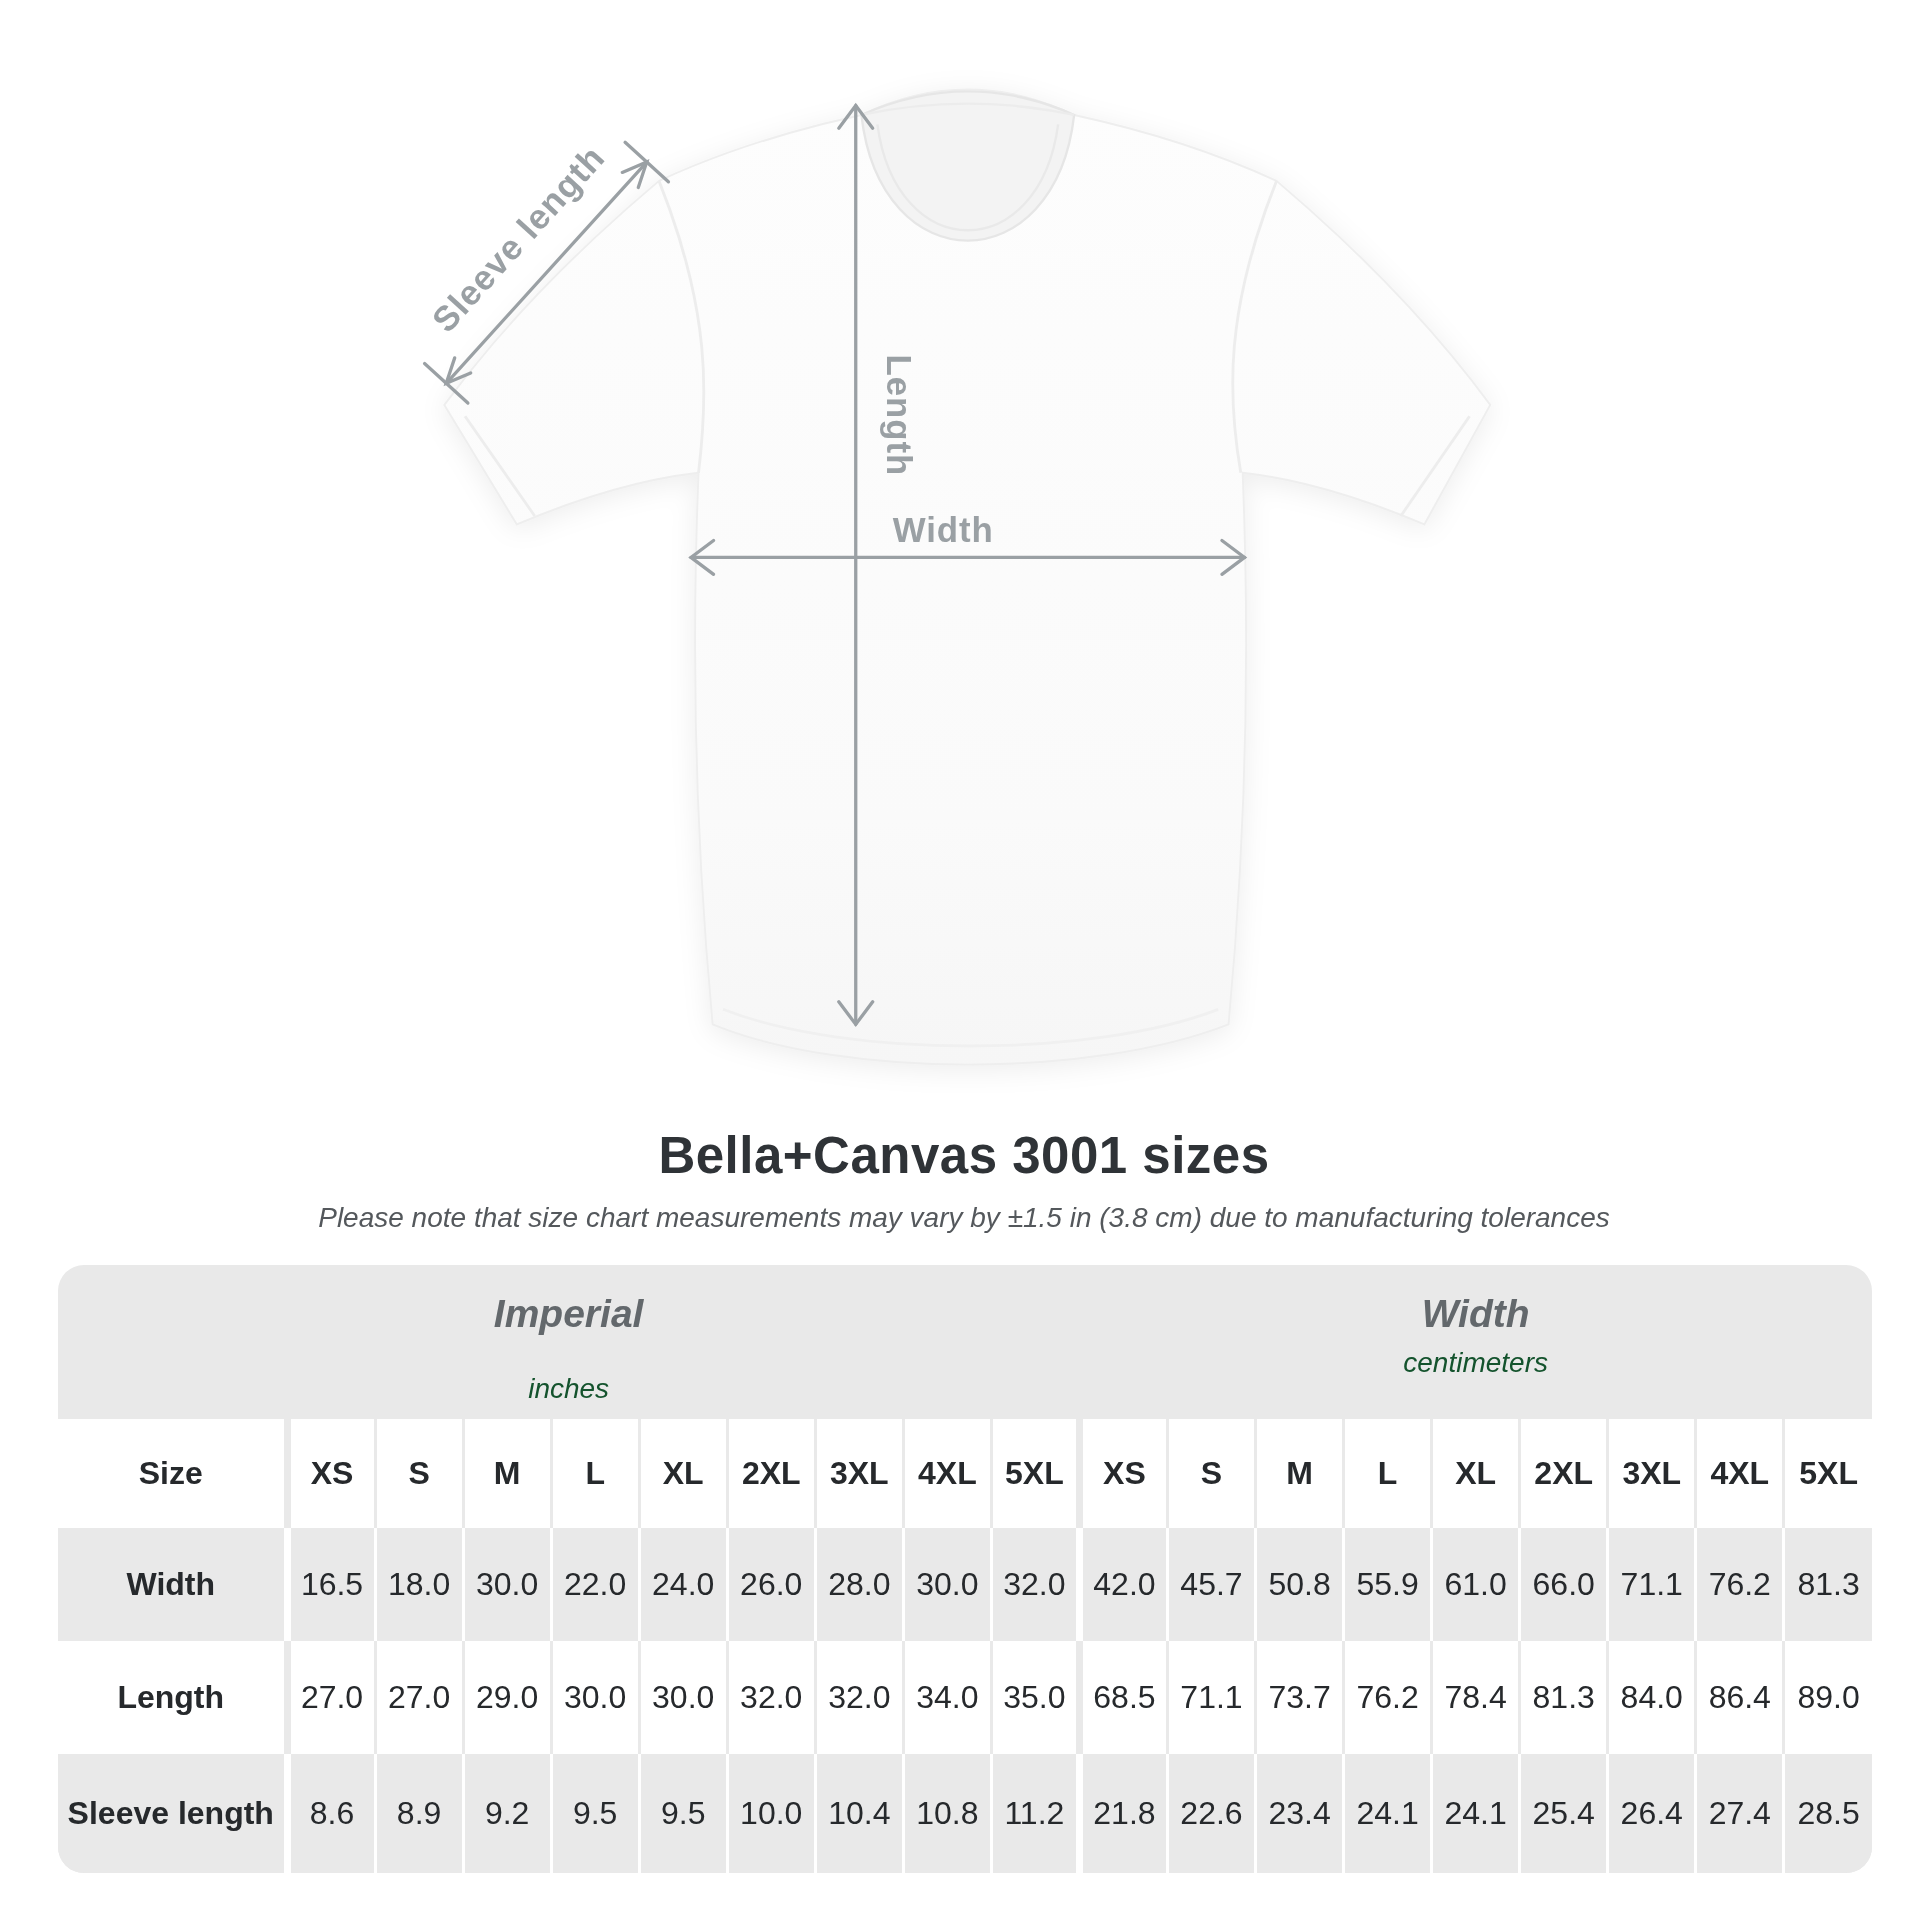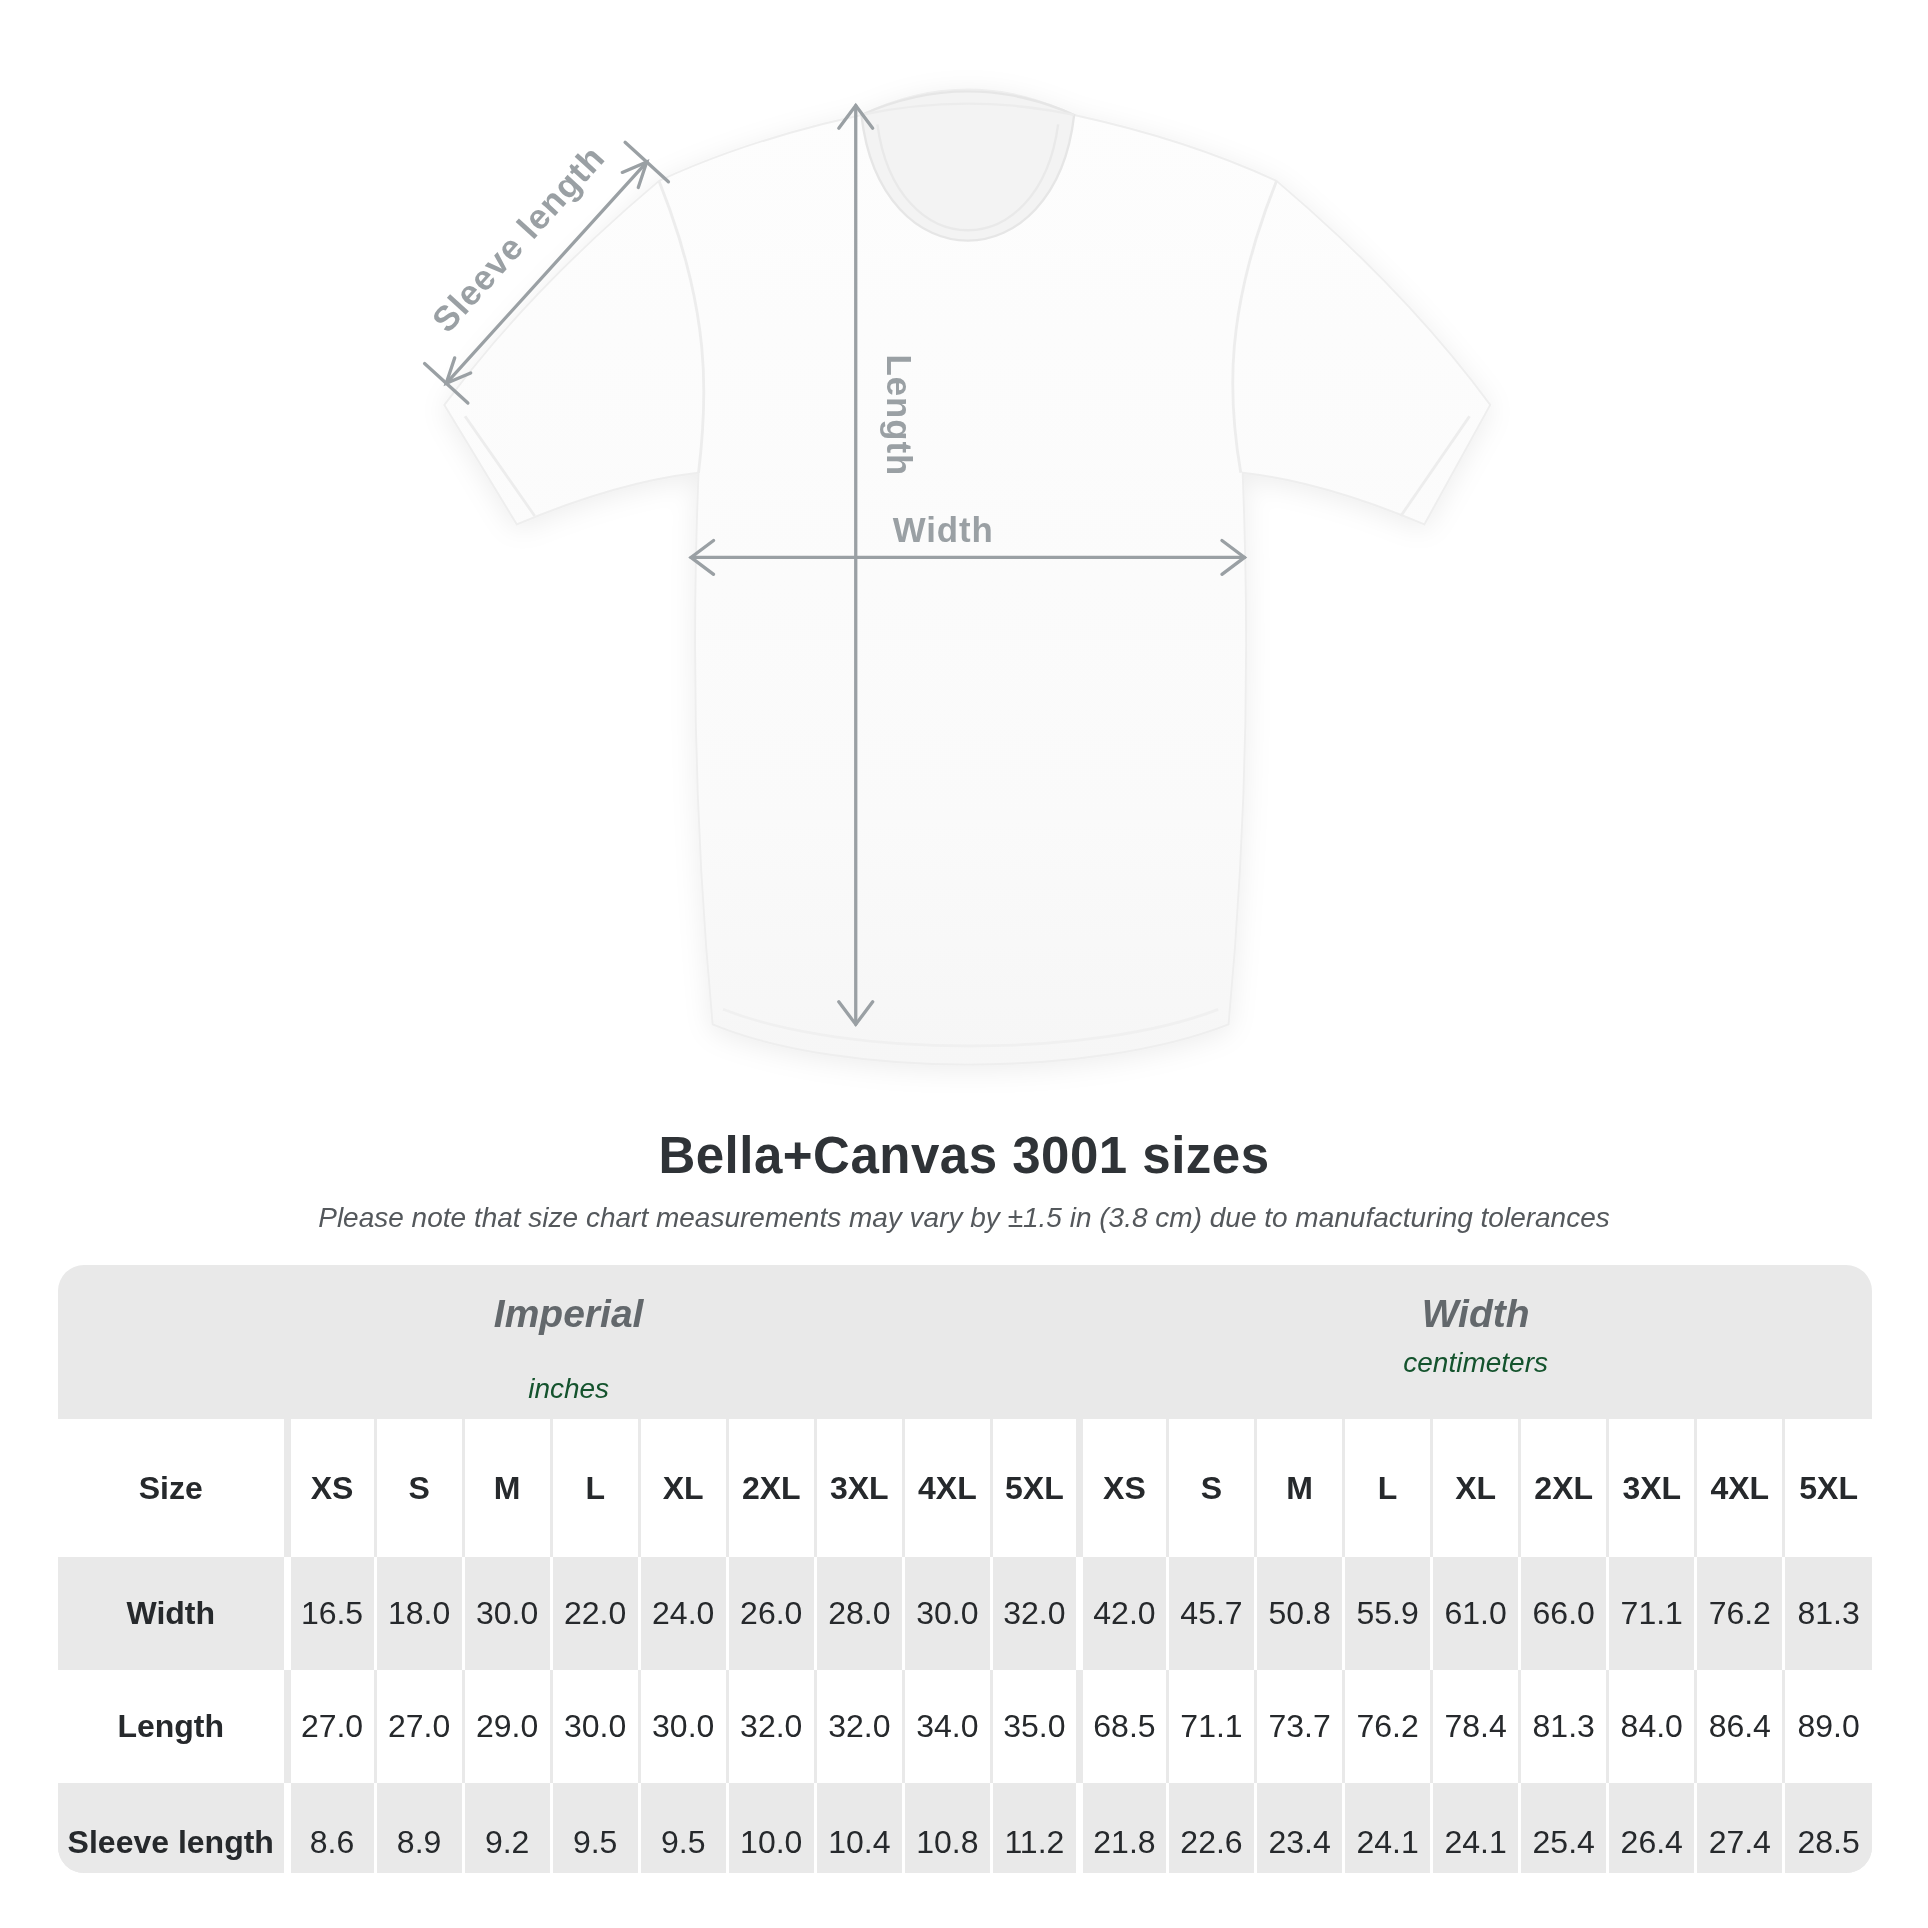--- a/index.html
+++ b/index.html
@@ -26,21 +26,21 @@
   .unit-half.imperial{width:56.3%;gap:26px;}
   .unit-half.metric{width:43.7%;}
   .unit-name{font-size:39px;font-weight:bold;font-style:italic;color:#63686c;line-height:1.1;}
   .unit-sub{font-size:28px;font-style:italic;color:#14532d;margin-top:11.3px;}
   table.size-table{width:100%;border-collapse:collapse;table-layout:fixed;}
   table.size-table col.col-size{width:229px;}
   table.size-table td{
     text-align:center;vertical-align:middle;padding:0;
     font-size:32px;color:#26292c;
   }
-  tr.tr-sizes{height:138px;}
+  tr.tr-sizes{height:109px;}
   tr.tr-width{height:113px;}
   tr.tr-length{height:113px;}
   tr.tr-sleeve{height:119px;}
   tr.r-white td{background:#ffffff;}
   tr.r-gray td{background:#e9e9e9;}
   tr.r-white td.c{border-left:3.8px solid #e9e9e9;}
   tr.r-white td.cw{border-left:7.5px solid #e9e9e9;}
   tr.r-gray td.c{border-left:3.8px solid #ffffff;}
   tr.r-gray td.cw{border-left:7.5px solid #ffffff;}
   td.lbl{font-weight:bold;color:#6a6f73;font-size:31px;}

